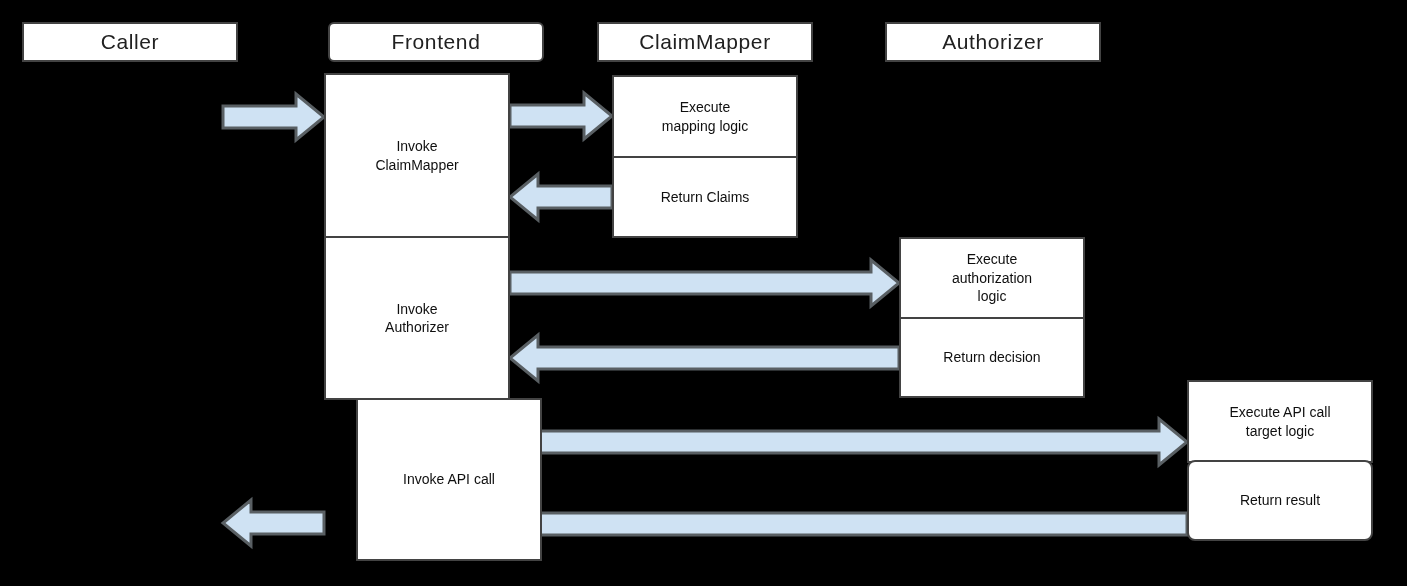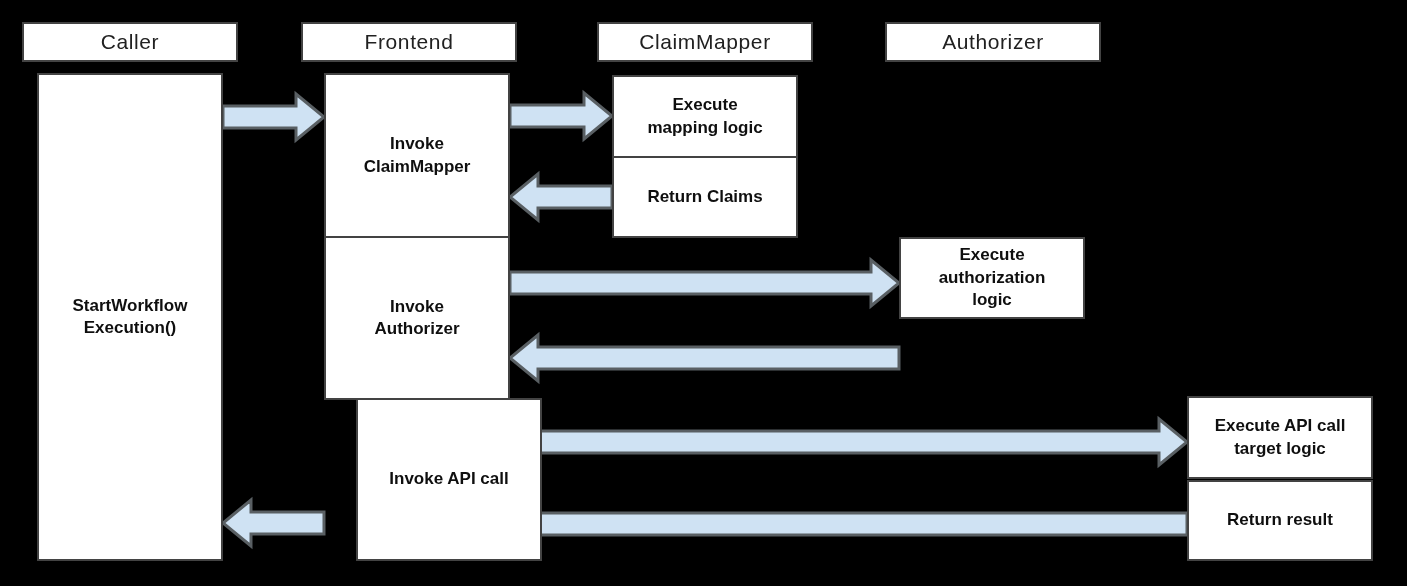--- a/index.html
+++ b/index.html
@@ -25,41 +25,41 @@
     position:absolute;top:22px;width:216px;height:40px;
     background:var(--box-fill);border:2px solid var(--box-border);box-sizing:border-box;
     display:flex;align-items:center;justify-content:center;
     font-size:21px;color:var(--header-text);letter-spacing:0.6px;
     z-index:2;
   }
   .act{
     position:absolute;width:186px;
     background:var(--box-fill);border:2px solid var(--box-border);box-sizing:border-box;
     display:flex;align-items:center;justify-content:center;
-    text-align:center;font-weight:bold;font-size:17px;line-height:1.32;
+    text-align:center;font-weight:normal;font-size:14px;line-height:1.32;
     color:var(--step-text);white-space:pre-line;
     z-index:2;
   }
   
   #actor-caller{left:22px;}
-  #actor-frontend{left:301px;}
+  #actor-frontend{left:328px;border-radius:6px;}
   #actor-claimmapper{left:597px;}
   #actor-authorizer{left:885px;}
   #actor-calltarget{left:1172px;}
   
   #act-caller{left:37px;top:73px;height:488px;}
   #fe-step-1{left:324px;top:73px;height:165px;}
   #fe-step-2{left:324px;top:236px;height:164px;}
   #fe-step-3{left:324px;top:398px;height:163px;margin-left:32px;}
   #cm-step-1{left:612px;top:75px;height:83px;}
   #cm-step-2{left:612px;top:156px;height:82px;}
   #az-step-1{left:899px;top:237px;height:82px;}
   #az-step-2{left:899px;top:317px;height:81px;}
-  #ct-step-1{left:1187px;top:396px;height:83px;}
-  #ct-step-2{left:1187px;top:480px;height:81px;}
+  #ct-step-1{left:1187px;top:380px;height:83px;}
+  #ct-step-2{left:1187px;top:460px;height:81px;border-radius:8px;}
 </style>
 </head>
 <body>
 
 <div class="stage">
 
   <svg class="arrows" width="1407" height="586" viewBox="0 0 1407 586">
     <polygon points="223,106 296,106 296,94 324,117 296,140 296,128 223,128"></polygon>
     <polygon points="510,105 584,105 584,93 612,116 584,139 584,127 510,127"></polygon>
     <polygon points="612,186 538,186 538,174 510,197 538,220 538,208 612,208"></polygon>
@@ -76,24 +76,20 @@
   <div class="actor" id="actor-frontend">
     <span>Frontend</span>
   </div>
   <div class="actor" id="actor-claimmapper">
     <span>ClaimMapper</span>
   </div>
   <div class="actor" id="actor-authorizer">
     <span>Authorizer</span>
   </div>
 
-  <div class="act" id="act-caller">
-    <span>StartWorkflow
-Execution()</span>
-  </div>
 
   <div class="act" id="fe-step-1">
     <span>Invoke
 ClaimMapper</span>
   </div>
   <div class="act" id="fe-step-2">
     <span>Invoke
 Authorizer</span>
   </div>
   <div class="act" id="fe-step-3">
@@ -106,20 +102,23 @@
   </div>
   <div class="act" id="cm-step-2">
     <span>Return Claims</span>
   </div>
 
   <div class="act" id="az-step-1">
     <span>Execute
 authorization
 logic</span>
   </div>
+  <div class="act" id="az-step-2">
+    <span>Return decision</span>
+  </div>
 
   <div class="act" id="ct-step-1">
     <span>Execute API call
 target logic</span>
   </div>
   <div class="act" id="ct-step-2">
     <span>Return result</span>
   </div>
 
 </div>

